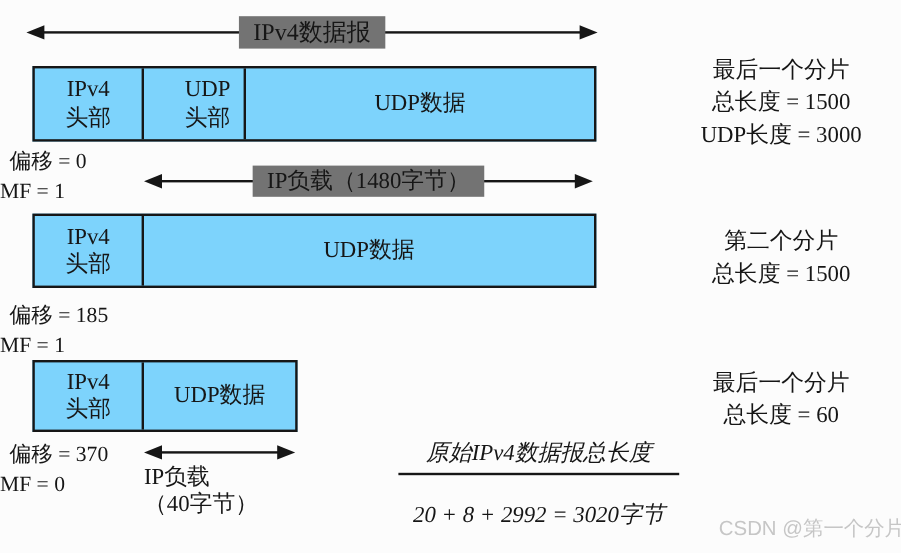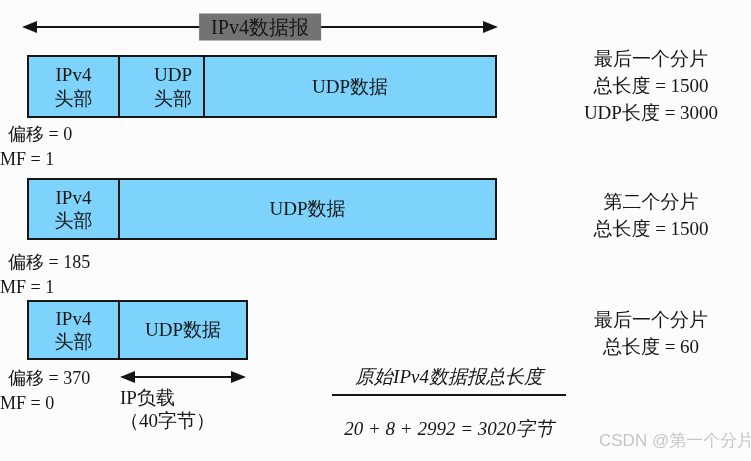--- a/index.html
+++ b/index.html
@@ -93,20 +93,26 @@
       <div>头部</div>
     </div>
     <div class="cell grow">
       <div>UDP数据</div>
     </div>
   </div>
 
   <div class="lbl" style="left:8px; top:122px;">偏移 = 0</div>
   <div class="lbl" style="left:0px; top:149px;">MF = 1</div>
 
+  <div class="darrow" style="left:120px; top:138px; width:374px; height:26px;">
+    <span class="head-l"></span>
+    <span class="shaft"></span>
+    <span class="head-r"></span>
+    <span class="alabel" style="font-size:19px;">IP负载（1480字节）</span>
+  </div>
 
   <div class="fragbox" style="left:27px; top:178px; width:470px; height:62px;">
     <div class="cell div w1">
       <div>IPv4</div>
       <div>头部</div>
     </div>
     <div class="cell grow">
       <div>UDP数据</div>
     </div>
   </div>

